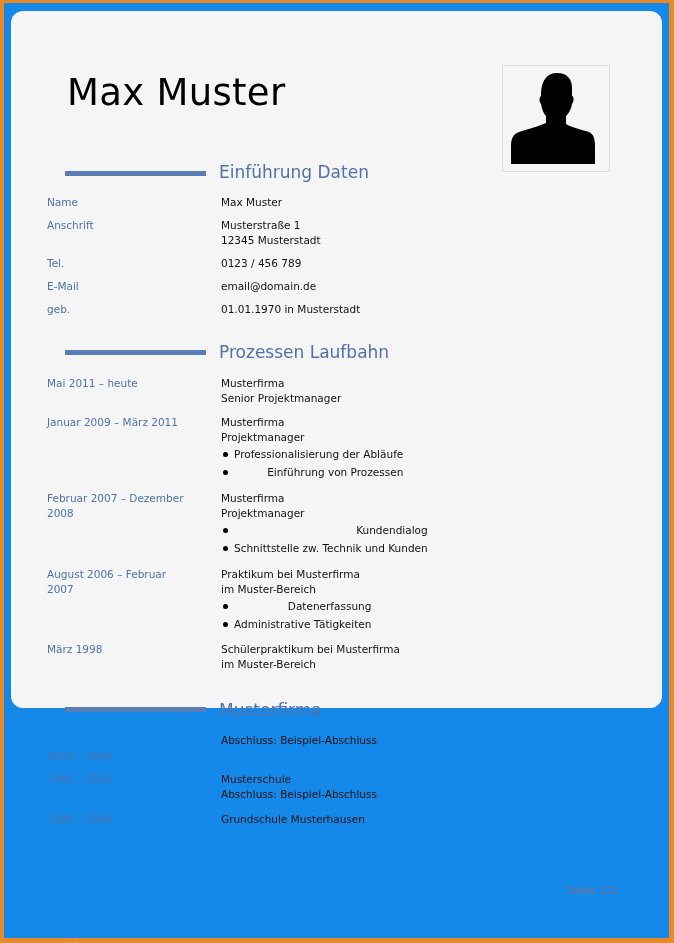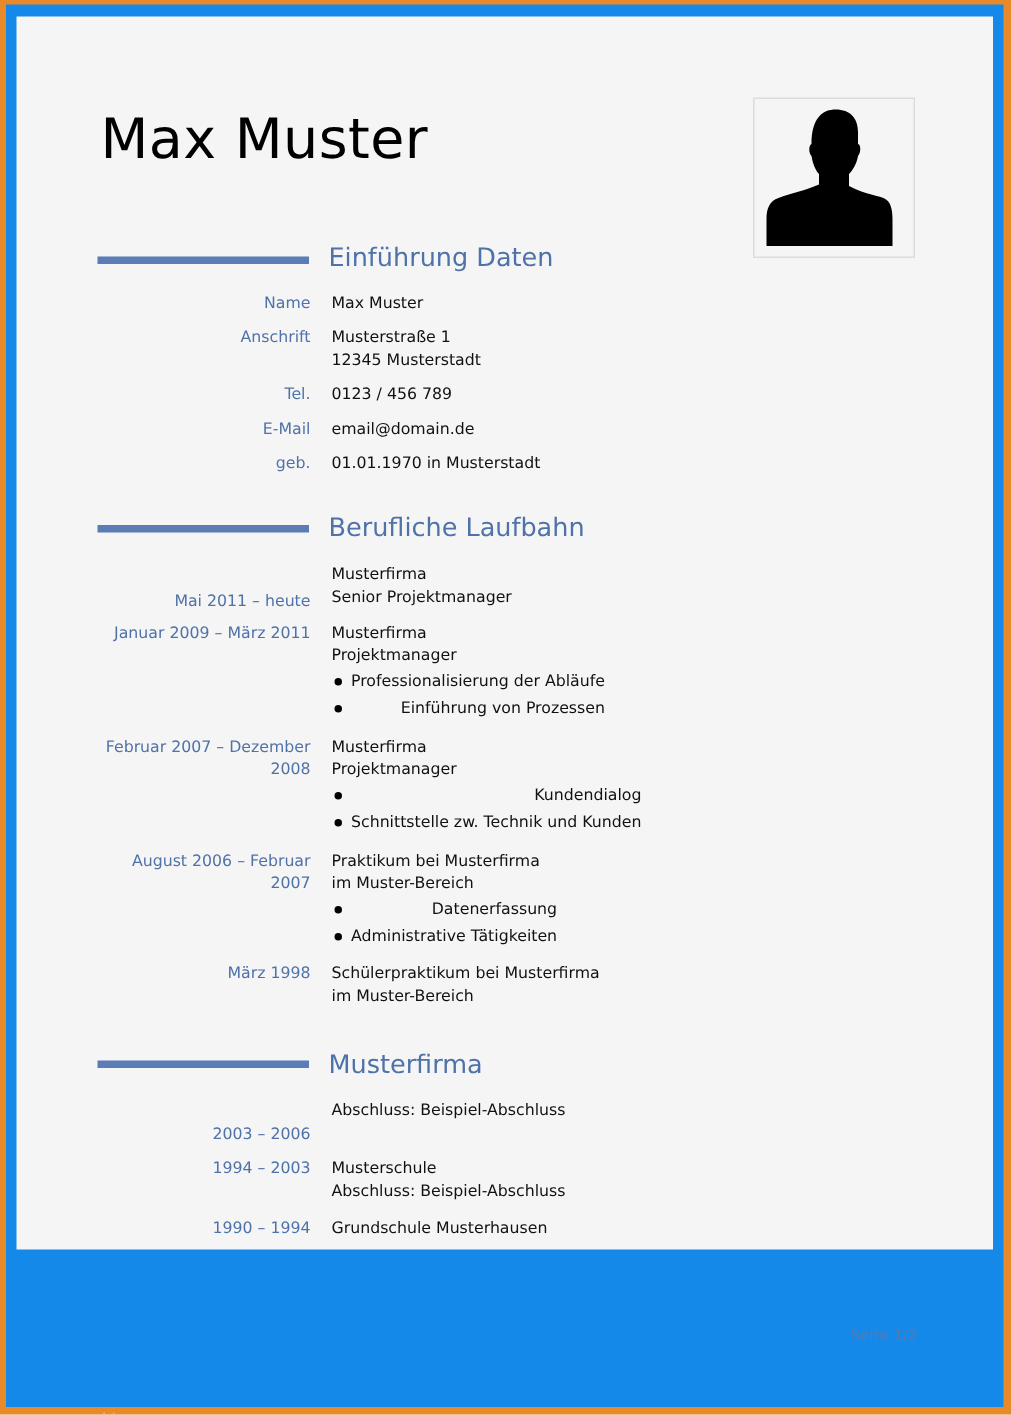--- a/index.html
+++ b/index.html
@@ -1,28 +1,28 @@
 <!DOCTYPE html>
 <html><head>
 <meta charset="utf-8">
 <style>
   html, body { margin:0; padding:0; }
   body { width:674px; height:943px; background:#e8892a; position:relative; overflow:hidden; font-family:"DejaVu Sans", sans-serif; }
   .blue { position:absolute; left:4px; top:3px; width:665px; height:935px; background:#1589ea; }
-  .page { position:absolute; left:11px; top:11px; width:651px; height:822px; background:#f5f5f5; }
+  .page { position:absolute; left:11px; top:11px; width:651px; height:697px; background:#f5f5f5;border-radius:12px; }
   .name-title { position:absolute; left:56px; top:60px; font-size:37px; color:#000; font-family:"DejaVu Sans", sans-serif; font-weight:normal; letter-spacing:0.3px; }
   .photo { position:absolute; left:491px; top:54px; width:106px; height:105px; border:1px solid #dcdcdc; background:#f5f5f5; }
   .section-bar { position:absolute; left:54px; width:141px; height:5px; background:#5a7db5; }
   .section-title { position:absolute; left:208px; font-size:17px; color:#4f72a9; }
-  .lbl { position:absolute; right:455px; text-align:right; font-size:10.5px; color:#4f72a9; line-height:15px; width:160px; }
+  .lbl { position:absolute; right:455px; text-align:left; font-size:10.5px; color:#4f72a9; line-height:15px; width:160px; }
   .val { position:absolute; left:210px; font-size:10.5px; color:#111; line-height:15px; }
   .bullet { position:relative; padding-left:13px; line-height:18px;text-align:right; }
   .bullet::before { content:""; position:absolute; left:2px; top:7px; width:5px; height:5px; border-radius:50%; background:#000; }
   .footer-left { position:absolute; left:28px; top:930px; font-size:10px; color:#c8c8c8;margin-left:29px; }
-  .footer-right { position:absolute; left:556px; top:874px; font-size:10px; color:#5a78a8; }
+  .footer-right { position:absolute; left:556px; top:874px; font-size:10px; color:#5a78a8;font-weight:bold; }
 </style>
 </head>
 <body>
 
 <div class="blue"></div>
 <div class="page">
 
   <div class="name-title">Max Muster</div>
 
   <div class="photo">
@@ -54,23 +54,23 @@
   <div class="val" style="top:268px">
       <div>email@domain.de</div>
     </div>
 
   <div class="lbl" style="top:291px">geb.</div>
   <div class="val" style="top:291px">
       <div>01.01.1970 in Musterstadt</div>
     </div>
 
   <div class="section-bar" style="top:339px"></div>
-  <div class="section-title" style="top:331px">Berufliche Laufbahn</div>
+  <div class="section-title" style="top:331px">Prozessen Laufbahn</div>
 
-  <div class="lbl" style="top:383px">Mai 2011 – heute</div>
+  <div class="lbl" style="top:365px">Mai 2011 – heute</div>
   <div class="val" style="top:365px">
     <div>Musterfirma</div>
     <div>Senior Projektmanager</div>
   </div>
 
   <div class="lbl" style="top:404px">Januar 2009 – März 2011</div>
   <div class="val" style="top:404px">
     <div>Musterfirma</div>
     <div>Projektmanager</div>
     <div class="bullet">Professionalisierung der Abläufe</div>

